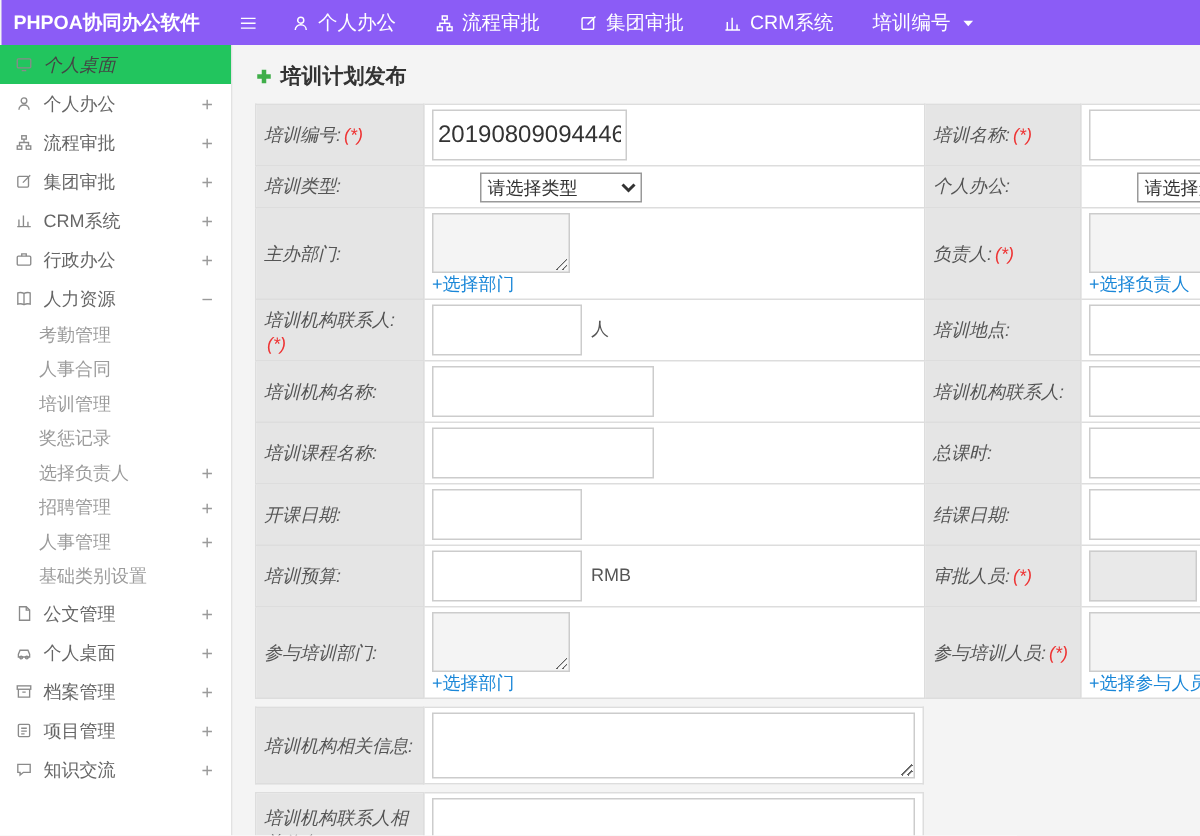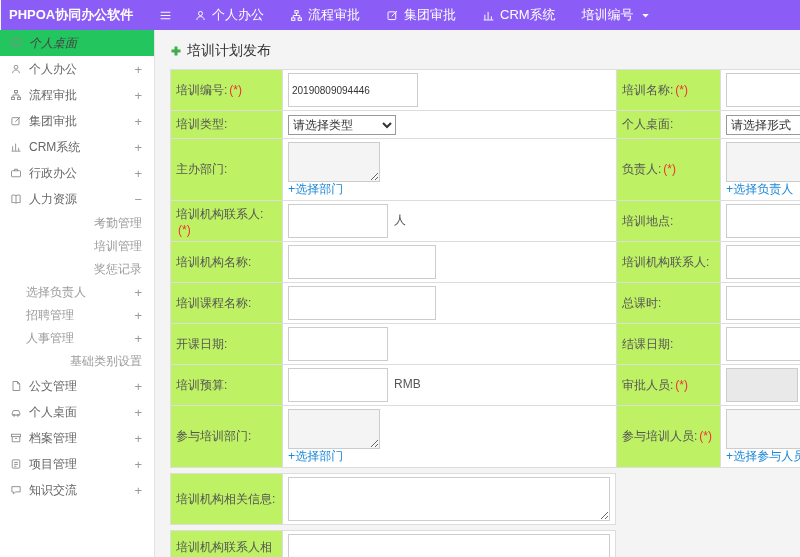--- a/index.html
+++ b/index.html
@@ -20,53 +20,53 @@
   .icon svg { width:13px; height:13px; display:block; stroke:currentColor; fill:none; stroke-width:1.2; }
   
   .sidebar { position:absolute; top:30px; left:0; width:155px; height:527px;
     background:#fff; border-right:1px solid #e2e2e2; overflow:hidden; z-index:10; }
   .side-item { display:flex; align-items:center; gap:7px; height:26px;
     padding:0 12px 0 10px; font-size:12px; color:#666; cursor:pointer; white-space:nowrap; }
   .side-item .icon { color:#8a8a8a; }
   .side-item .icon svg { width:12px; height:12px; }
   .side-item .marker { margin-left:auto; color:#9a9a9a; font-size:13px; }
   .side-item.active { background:#22c55e; color:#444;font-style:italic; }
-  .side-item.sub { height:23px; padding-left:26px; color:#9b9b9b;justify-content:flex-end; }
+  .side-item.sub { height:23px; padding-left:26px; color:#9b9b9b; }
   
   .main { position:absolute; top:30px; left:156px; width:644px; height:527px;
     padding:12px 0 0 14px; background:#f4f4f4; overflow:hidden; }
   .page-title { display:flex; align-items:center; gap:5px; font-size:14px;
-    font-weight:normal; color:#333; margin-bottom:9px; }
+    font-weight:bold; color:#333; margin-bottom:9px; }
   .plus-icon svg { width:12px; height:12px; display:block; }
   
   .form-table { border-collapse:collapse; background:#fff; table-layout:fixed; width:780px; }
   .form-table td { border:1px solid #ddd; padding:3px 5px; vertical-align:middle;
     font-size:12px; color:#555; }
   .half-table { width:446px; margin-top:5px; }
   .c-lbl  { width:112px; }
   .c-field{ width:334px; }
   .c-lbl2 { width:104px; }
   .c-field2{ width:230px; }
   .h28 td { height:28px; }
   .h26 td { height:26px; }
   .h58 td { height:58px; }
-  .lbl { background:#bef264; }
+  .lbl { background:#e5e5e5;font-style:italic; }
   .req { color:#e33; margin-left:2px; }
-  .inp { height:20px; border:1px solid #ccc; padding:16px 3px; font-size:10px;
+  .inp { height:20px; border:1px solid #ccc; padding:16px 3px; font-size:16px;
     color:#333; background:#fff; vertical-align:middle; font-family:inherit; }
   .inp.gray { background:#e9e9e9; }
   .w72{width:72px} .w100{width:100px} .w130{width:130px} .w148{width:148px} .w200{width:200px}
   .sel { height:20px; border:1px solid #999; font-size:12px; background:#fff;
-    color:#333; font-family:inherit; min-width:108px; }
+    color:#333; font-family:inherit; min-width:108px;margin-left:32px; }
   textarea { border:1px solid #ccc; font-family:inherit; font-size:12px; color:#333;
     vertical-align:top; resize:both; }
   .ta-pick { width:92px; height:40px; background:#f4f4f4; }
   .ta-big  { width:322px; height:44px; background:#fff; }
   .link-row { margin-top:1px; line-height:13px; }
-  .link { color:#1a87d8; text-decoration:none; cursor:pointer; font-size:12px;font-family:Liberation Mono, monospace; }
+  .link { color:#1a87d8; text-decoration:none; cursor:pointer; font-size:12px; }
   .unit { margin-left:6px; color:#555; }
 </style>
 </head>
 <body>
 
 <div class="topbar">
   <div class="logo">PHPOA协同办公软件</div>
   <div class="hamburger">
     <span class="icon">
       <svg viewBox="0 0 16 16">
@@ -190,20 +190,23 @@
           <svg viewBox="0 0 16 16">
             <path d="M8 3.5C6 2.5 4 2.5 2.5 3v10c1.5-.5 3.5-.5 5.5.5 2-1 4-1 5.5-.5V3c-1.5-.5-3.5-.5-5.5.5z"></path>
             <path d="M8 3.5v10"></path>
           </svg>
         </span>
         <span class="side-label">人力资源</span>
         <span class="marker">−</span>
       </div>
       <div class="side-item sub">
         <span class="side-label">考勤管理</span>
+      </div>
+      <div class="side-item sub">
+        <span class="side-label">人事合同</span>
       </div>
       <div class="side-item sub">
         <span class="side-label">培训管理</span>
       </div>
       <div class="side-item sub">
         <span class="side-label">奖惩记录</span>
       </div>
       <div class="side-item sub">
         <span class="side-label">选择负责人</span>
         <span class="marker">+</span>
@@ -296,21 +299,21 @@
         <td class="lbl"><span>培训编号:</span><span class="req">(*)</span></td>
         <td><input class="inp w130" value="20190809094446" style=""></td>
         <td class="lbl"><span>培训名称:</span><span class="req">(*)</span></td>
         <td><input class="inp w200" style=""></td>
       </tr>
       <tr class="h28">
         <td class="lbl"><span>培训类型:</span></td>
         <td>
           <select class="sel"><option>请选择类型</option></select>
         </td>
-        <td class="lbl"><span>个人桌面:</span></td>
+        <td class="lbl"><span>个人办公:</span></td>
         <td>
           <select class="sel"><option>请选择形式</option></select>
         </td>
       </tr>
       <tr class="h58">
         <td class="lbl"><span>主办部门:</span></td>
         <td>
           <textarea class="ta-pick" style=""></textarea>
           <div class="link-row"><a class="link">+选择部门</a></div>
         </td>

